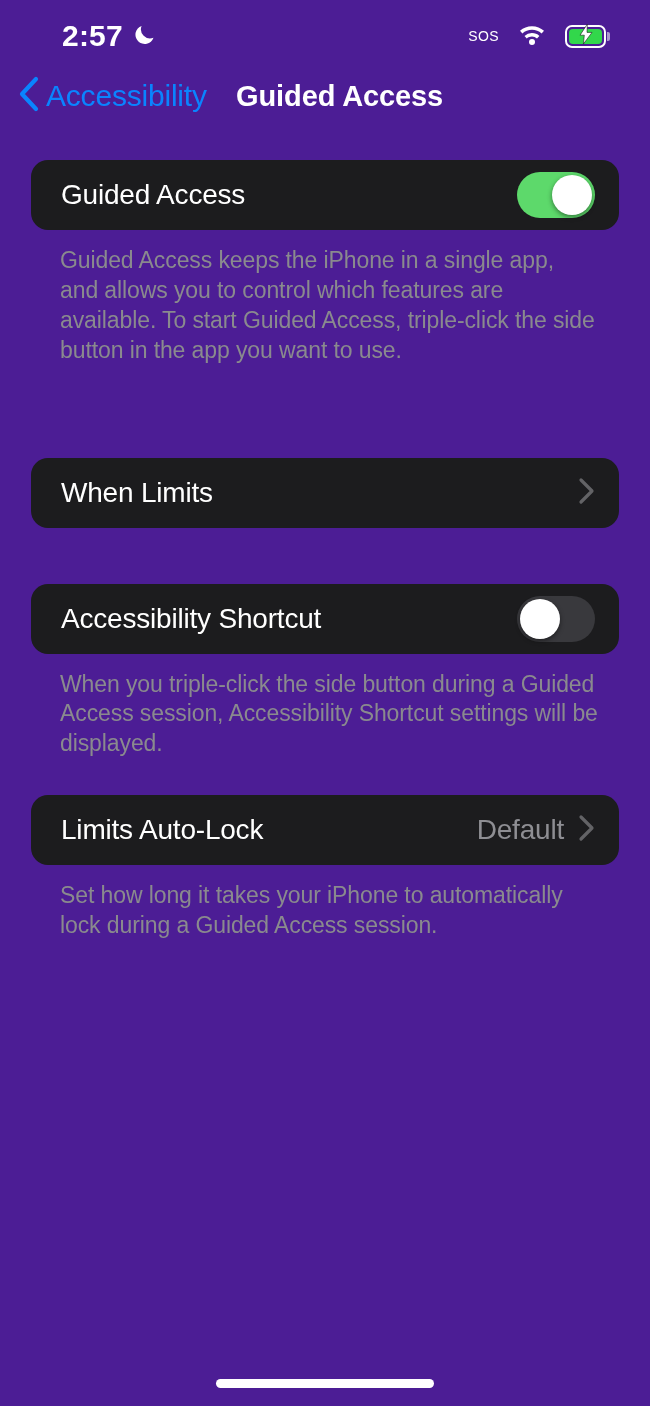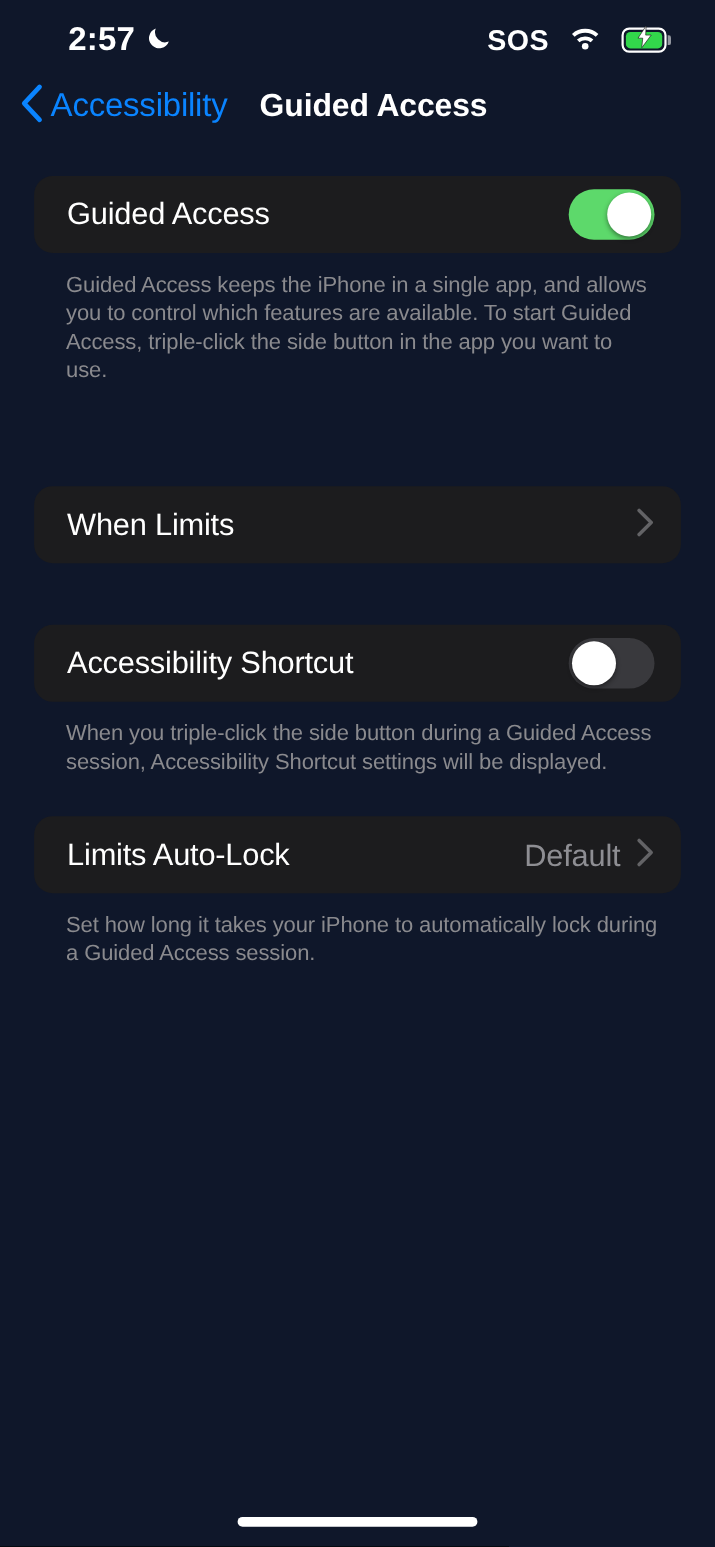--- a/index.html
+++ b/index.html
@@ -3,33 +3,33 @@
 <meta charset="utf-8">
 <style>
   * { margin:0; padding:0; box-sizing:border-box; }
   html, body {
     width:650px; height:1406px;
     background:#000000;
     font-family:"Liberation Sans", sans-serif;
     -webkit-font-smoothing:antialiased;
     overflow:hidden;
   }
-  .phone { position:relative; width:650px; height:1406px; background:#0f172a; }
+  .phone { position:relative; width:650px; height:1406px; background:#4c1d95; }
 
   
   .statusbar {
     position:absolute; top:0; left:0; width:650px; height:72px;
     display:flex; align-items:center; justify-content:space-between;
     padding:0 40px 0 62px;
   }
   .sb-left { display:flex; align-items:center; gap:9px; }
   .sb-time { color:#fff; font-size:30px; font-weight:bold; letter-spacing:0.2px; }
   .moon-icon { display:block; }
   .sb-right { display:flex; align-items:center; gap:17px; }
-  .sos-text { color:#fff; font-size:26px; font-weight:bold; letter-spacing:0.4px; }
+  .sos-text { color:#fff; font-size:14px; font-weight:normal; letter-spacing:0.4px; }
   .wifi-icon { display:block; }
   .battery { position:relative; width:45px; height:23px; display:flex; align-items:center; }
   .battery-body {
     position:relative; width:41px; height:23px; border:2px solid #ffffff;
     border-radius:7px; padding:2px; background:transparent;
   }
   .battery-fill {
     position:absolute; top:2px; left:2px; bottom:2px; width:33px;
     background:#32D74B; border-radius:4px;
   }
@@ -60,21 +60,21 @@
     margin:0 31px; background:#1C1C1E; border-radius:17px;
     display:flex; align-items:center; justify-content:space-between;
     padding:0 24px 0 30px; height:70px;
   }
   .row-label { color:#FFFFFF; font-size:28px; letter-spacing:-0.2px; }
   .row-right { display:flex; align-items:flex-end; gap:14px; }
   .row-value { color:#8E8E93; font-size:28px; letter-spacing:-0.2px; }
   .chevron { display:block; }
 
   .footnote {
-    color:#8A8A8E; font-size:20px; line-height:1.30;
+    color:#8A8A8E; font-size:23px; line-height:1.30;
     margin:16px 52px 0 60px; letter-spacing:-0.1px;
   }
 
   
   .switch {
     position:relative; width:78px; height:46px; border-radius:23px;
     flex-shrink:0;
   }
   .switch.on  { background:#5DD96B; }
   .switch.off { background:#39393D; }

